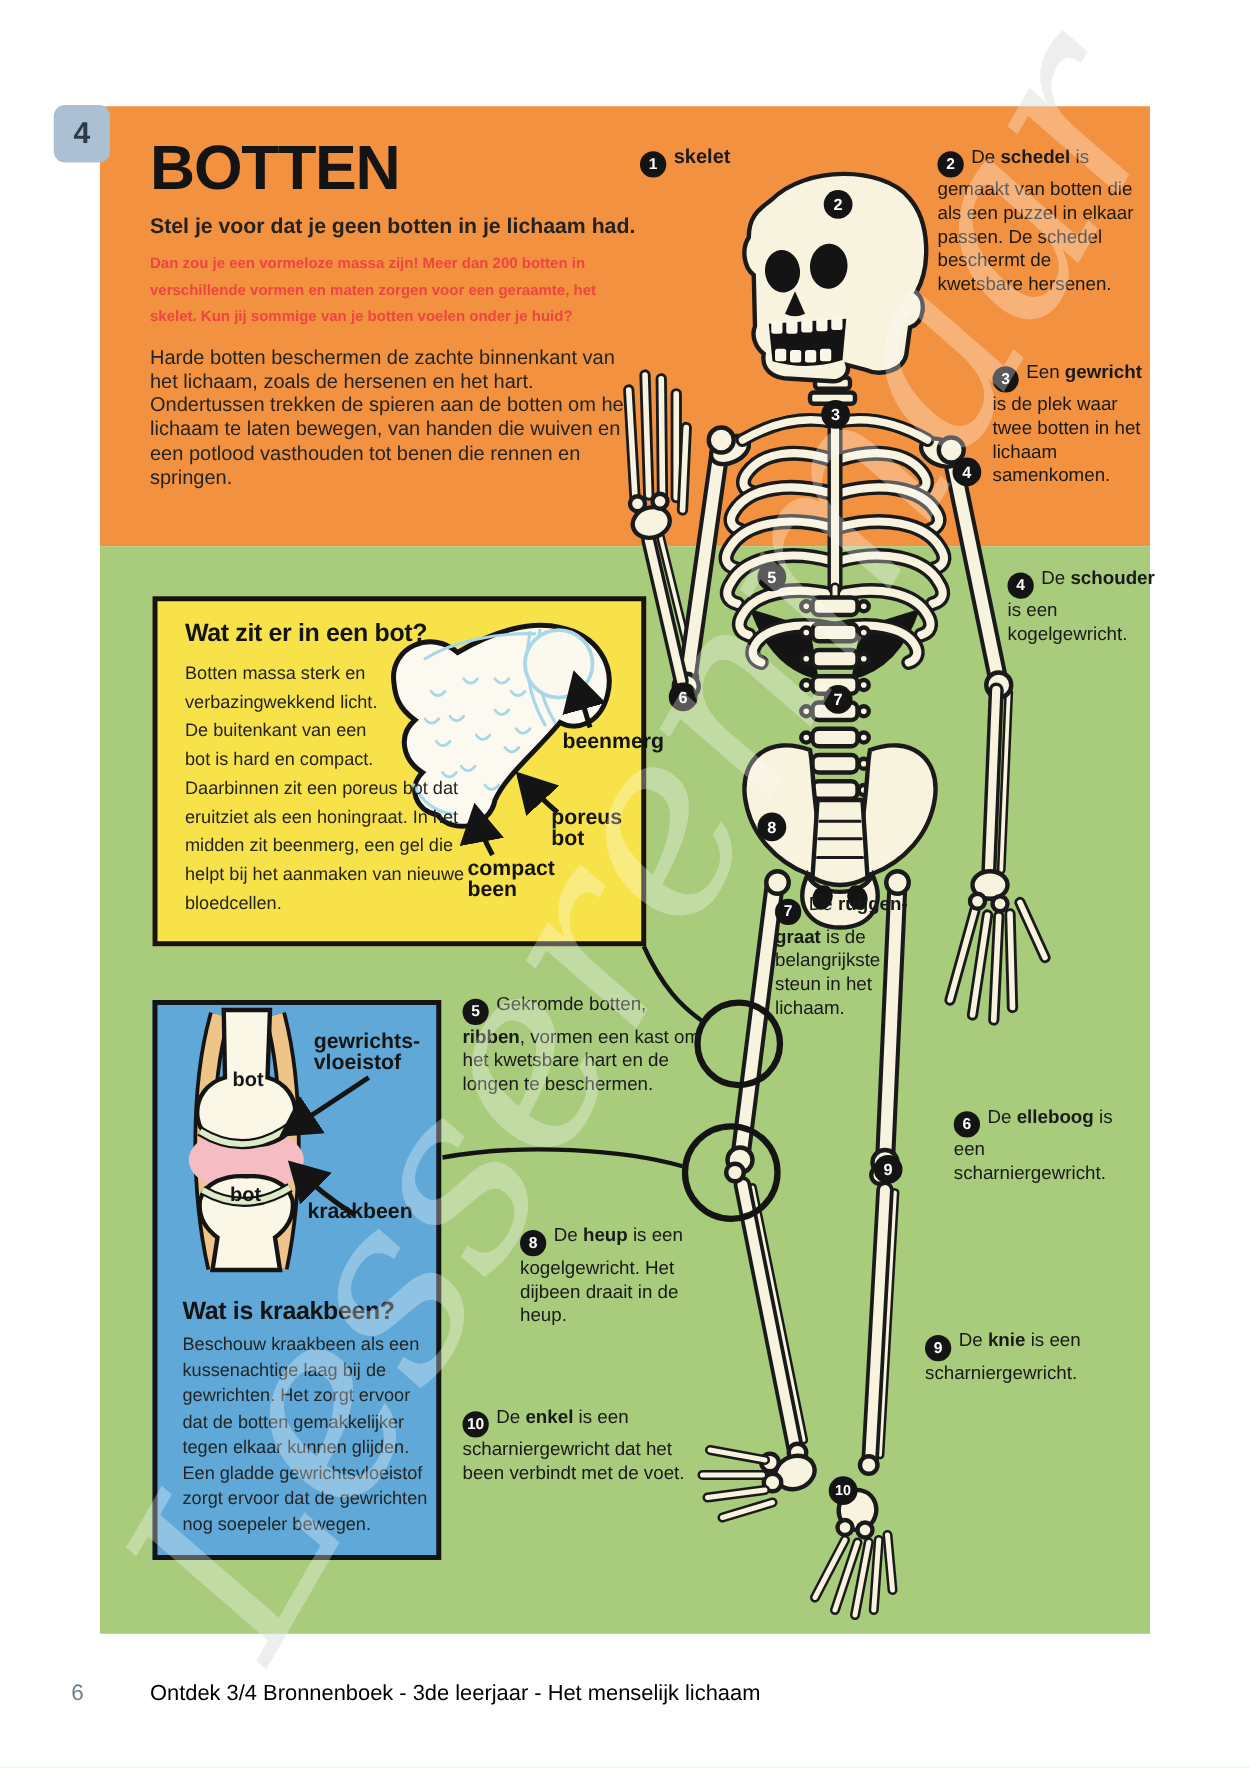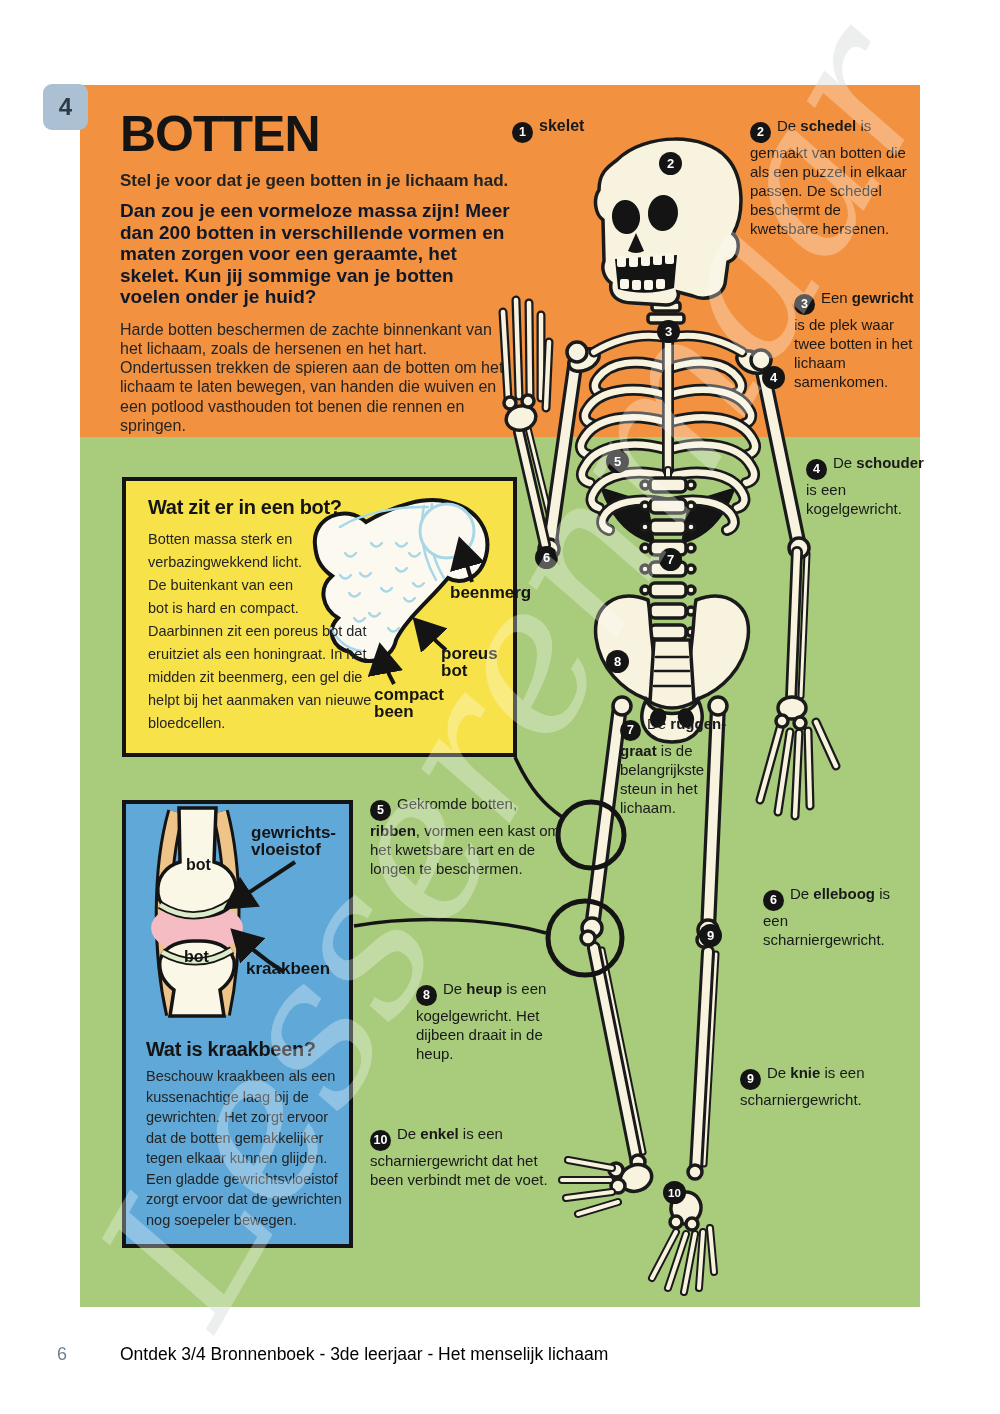--- a/index.html
+++ b/index.html
@@ -15,21 +15,21 @@
   
   #panel-orange{position:absolute;left:80px;top:85px;width:840px;height:352px;background:#F2913F;z-index:1;}
   #panel-green{position:absolute;left:80px;top:437px;width:840px;height:870px;background:#A8CB7C;z-index:1;}
   #page-tab{position:absolute;left:43px;top:84px;width:45px;height:46px;background:#ABC0D3;border-radius:9px;
             z-index:2;display:flex;align-items:center;justify-content:center;
             font-size:24px;font-weight:bold;color:#2E3A46;}
   
   #header-block{position:absolute;left:120px;top:108px;width:392px;z-index:4;}
   #title{font-size:50px;font-weight:900;letter-spacing:-1px;line-height:52px;color:#141414;margin:0 0 10px 0;}
   .lead{font-size:17px;font-weight:bold;line-height:21px;margin:0 0 9px 0;color:#222;}
-  .para-bold{font-size:19px;font-weight:bold;line-height:21.5px;margin:0 0 12px 0;color:#0f172a;}
+  .para-bold{font-size:12px;font-weight:bold;line-height:21.5px;margin:0 0 12px 0;color:#ef4444;}
   .para{font-size:16px;line-height:19.3px;margin:0;color:#242424;}
   
   .callout{position:absolute;z-index:6;font-size:15px;line-height:19px;color:#191919;}
   .callout .b{font-weight:bold;}
   .badge{display:inline-flex;align-items:center;justify-content:center;width:21px;height:21px;border-radius:50%;
          background:#141414;color:#fff;font-size:12.5px;font-weight:bold;margin-right:6px;vertical-align:-5px;}
   .callout .extra{margin-top:9px;}
   .co1{left:512px;top:116px;width:130px;font-weight:bold;font-size:16px;}
   .co2{left:750px;top:116px;width:160px;}
   .co3{left:794px;top:288px;width:128px;}

